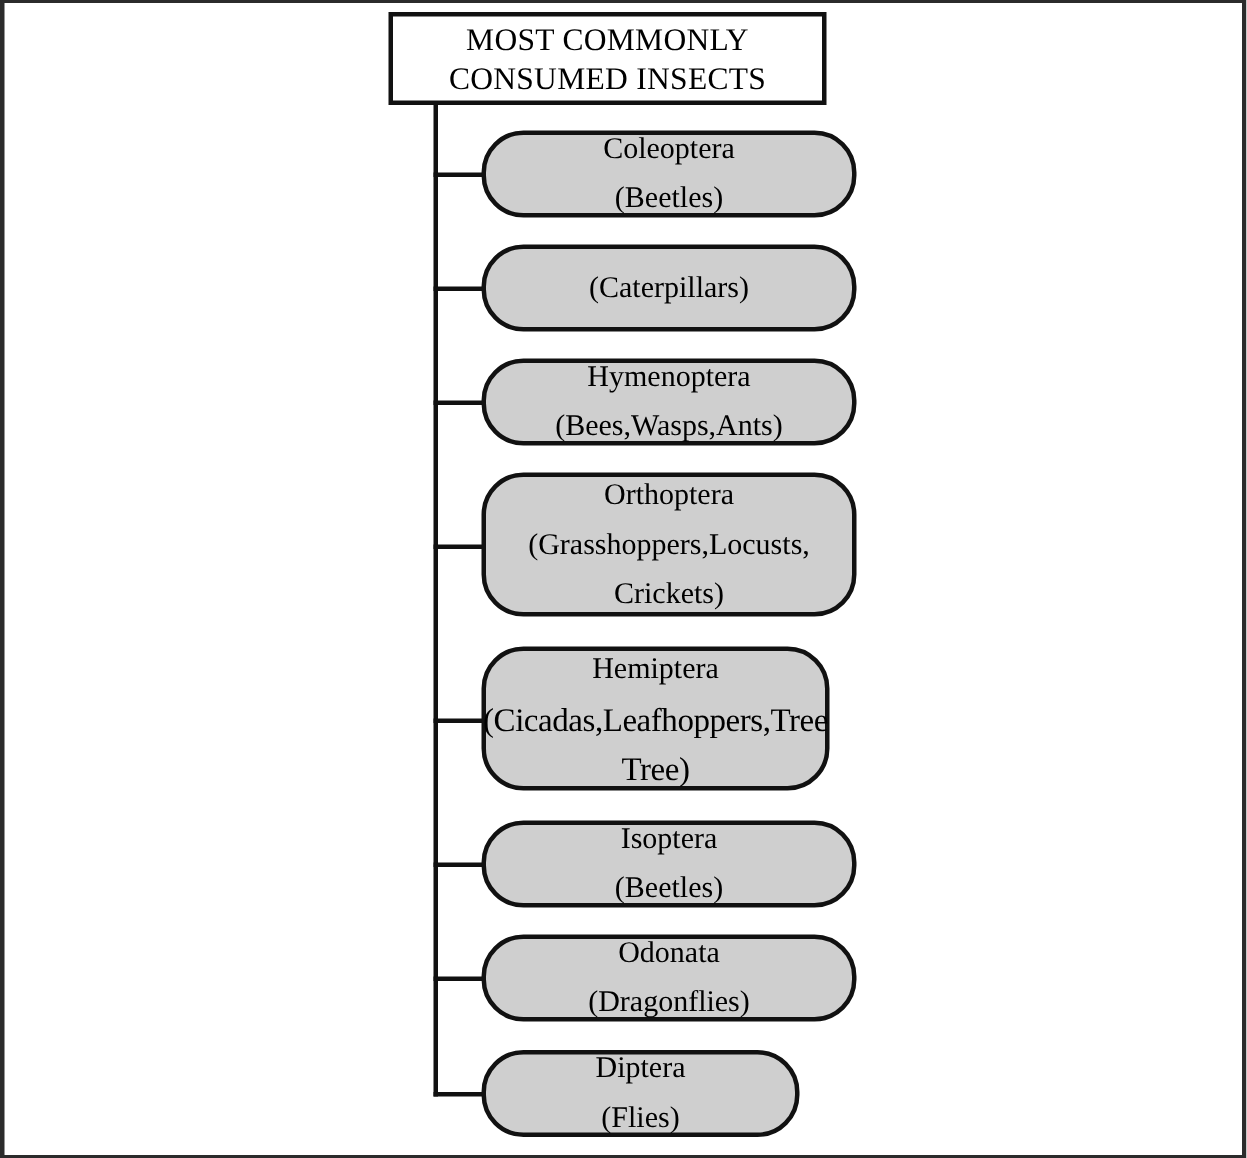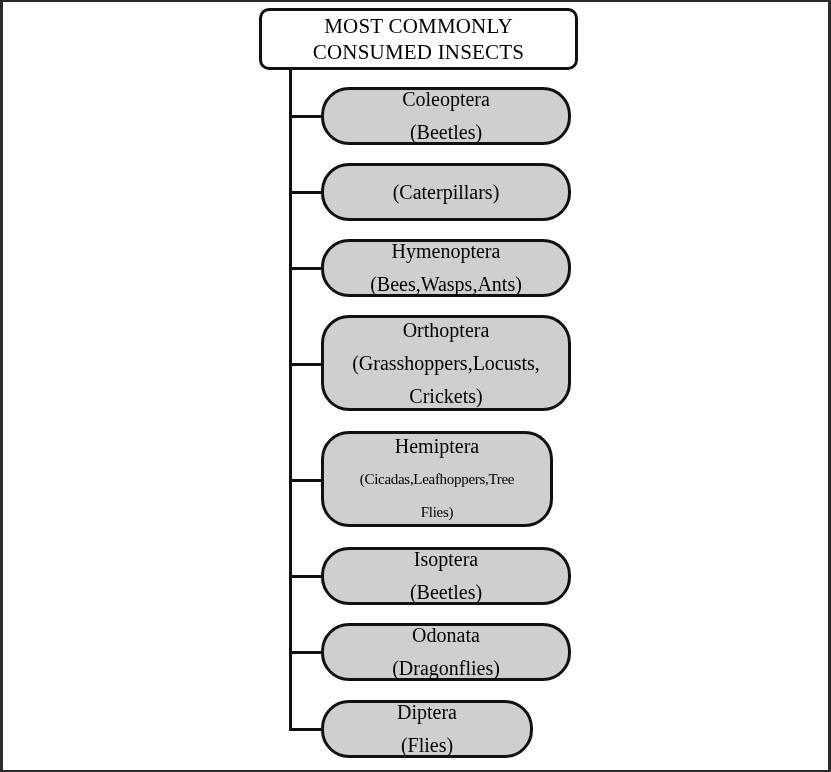--- a/index.html
+++ b/index.html
@@ -47,23 +47,23 @@
     flex-direction: column;
     align-items: center;
     justify-content: center;
     text-align: center;
     color: #000000;
   }
   .root {
     background: #ffffff;
     left: 256px;
     top: 6px;
-    width: 319px;
+    width: 292px;
     height: 62px;
-    border-radius: 10px;
+    border-radius: 0;
   }
   .root .line {
     font-size: 21px;
     line-height: 26px;
     letter-spacing: 0.2px;
   }
   .child {
     background: #cfcfcf;
     left: 318px;
     width: 250px;
@@ -75,21 +75,21 @@
   }
   .child.wide {
     left: 318px;
     width: 232px;
   }
   .child.narrow {
     left: 318px;
     width: 212px;
   }
   .child.wide .line.sub {
-    font-size: 15px;
+    font-size: 22px;
     letter-spacing: -0.3px;
   }
 </style>
 </head>
 <body>
 
 <div id="canvas">
 
   <div class="node root">
     <div class="line">MOST COMMONLY</div>
@@ -123,21 +123,21 @@
 
   <div class="node child" style="top:313px;height:96px">
     <div class="line">Orthoptera</div>
     <div class="line sub">(Grasshoppers,Locusts,</div>
     <div class="line sub">Crickets)</div>
   </div>
 
   <div class="node child wide" style="top:429px;height:96px">
     <div class="line">Hemiptera</div>
     <div class="line sub">(Cicadas,Leafhoppers,Tree</div>
-    <div class="line sub">Flies)</div>
+    <div class="line sub">Tree)</div>
   </div>
 
   <div class="node child" style="top:545px;height:58px">
     <div class="line">Isoptera</div>
     <div class="line sub">(Beetles)</div>
   </div>
 
   <div class="node child" style="top:621px;height:58px">
     <div class="line">Odonata</div>
     <div class="line sub">(Dragonflies)</div>

